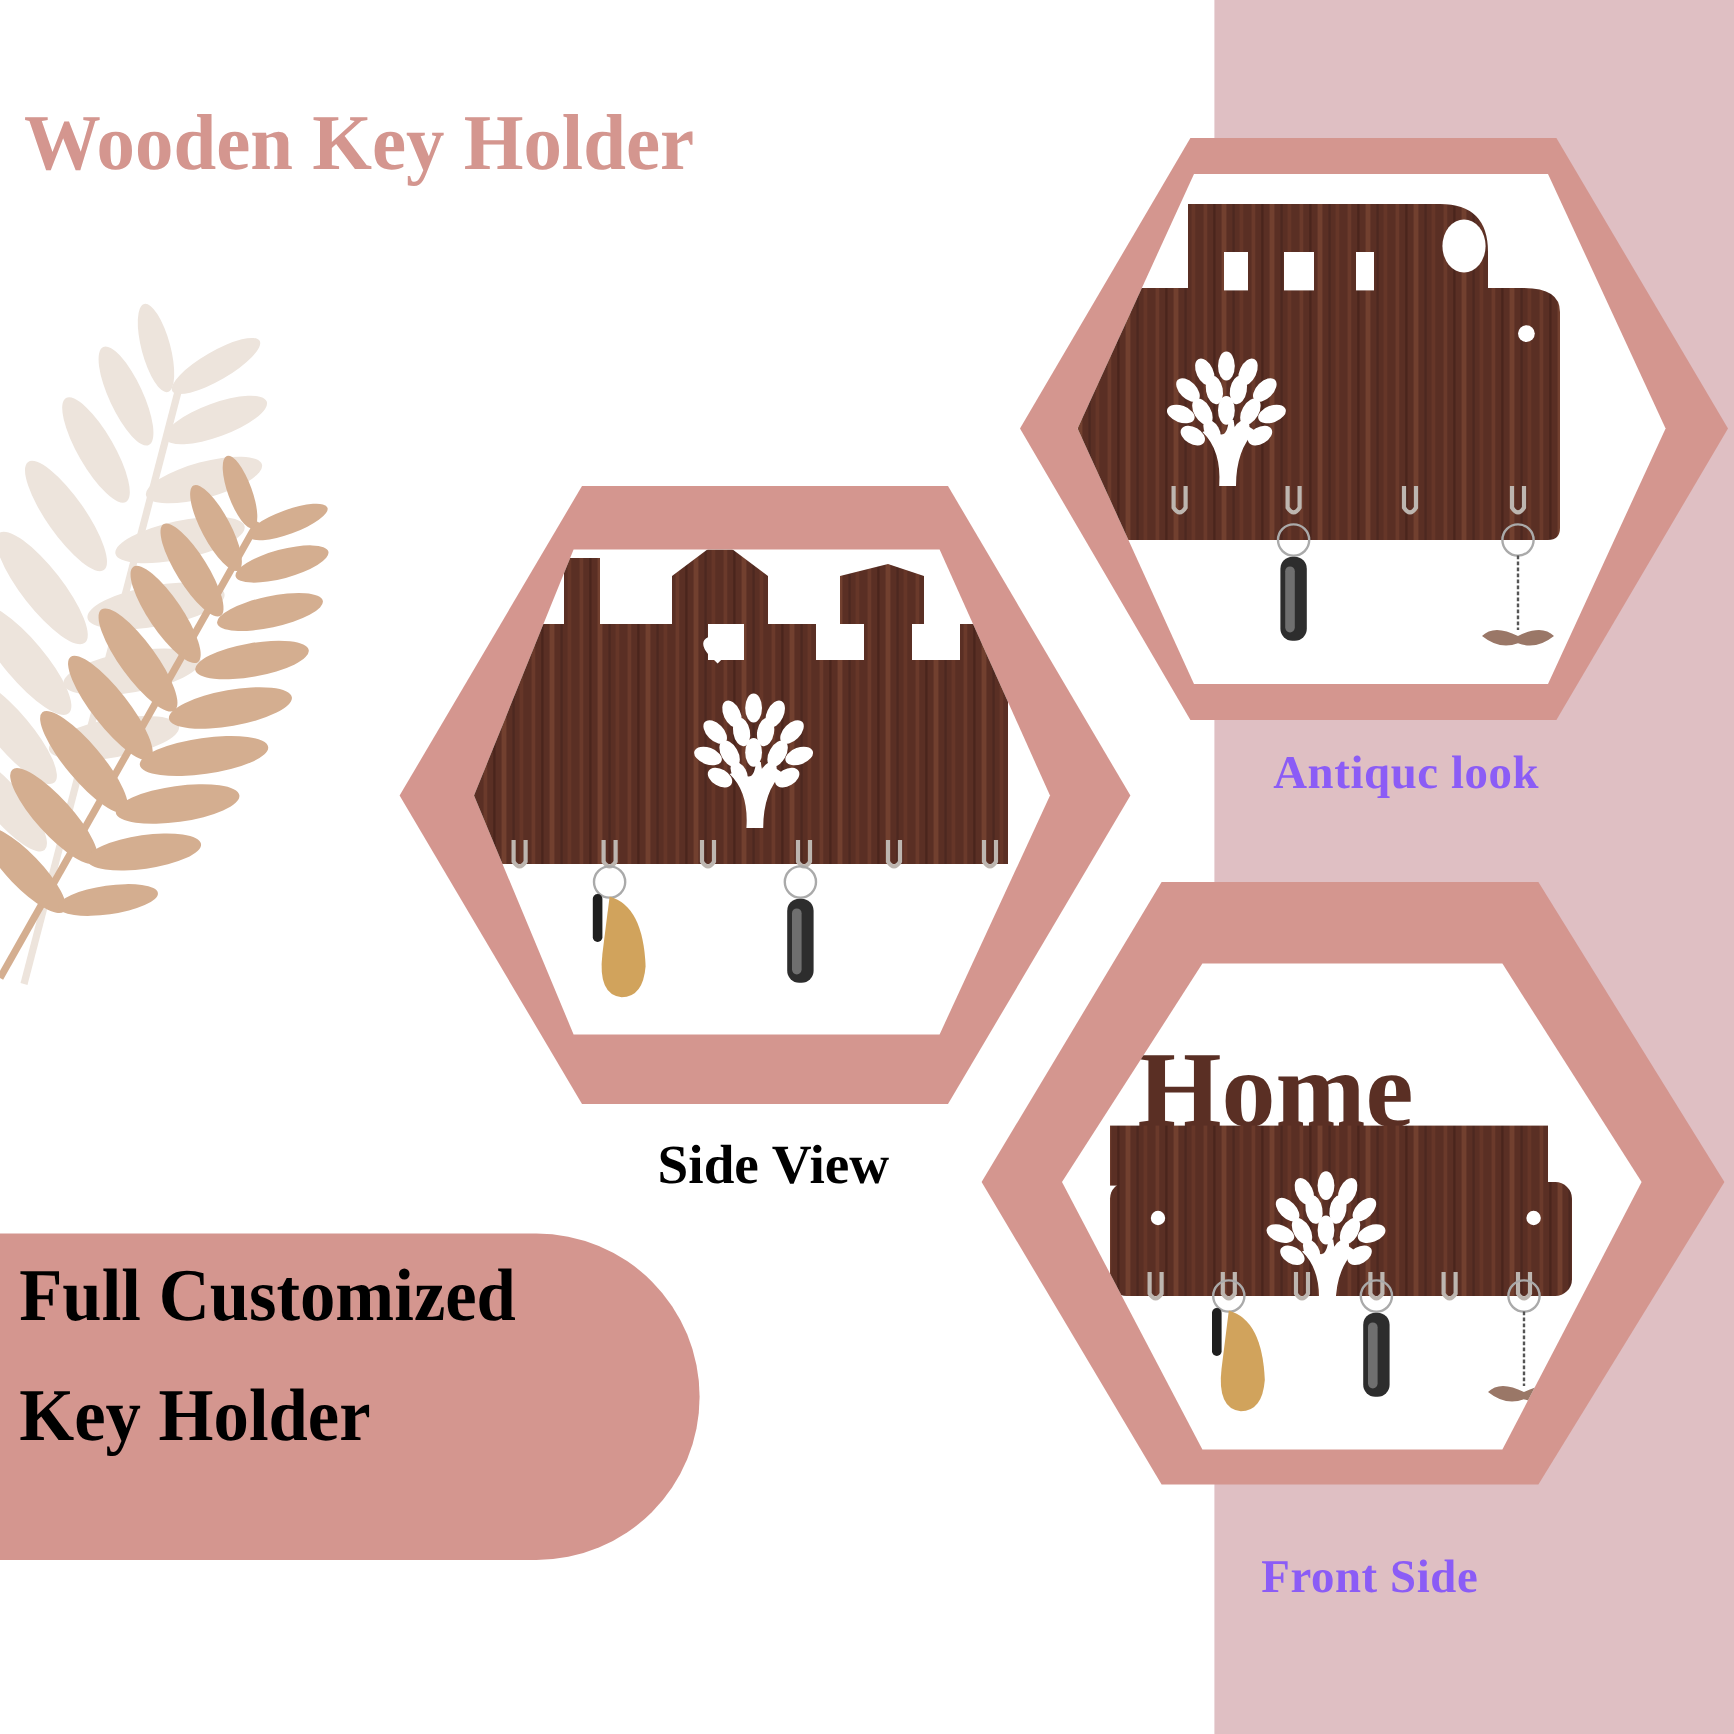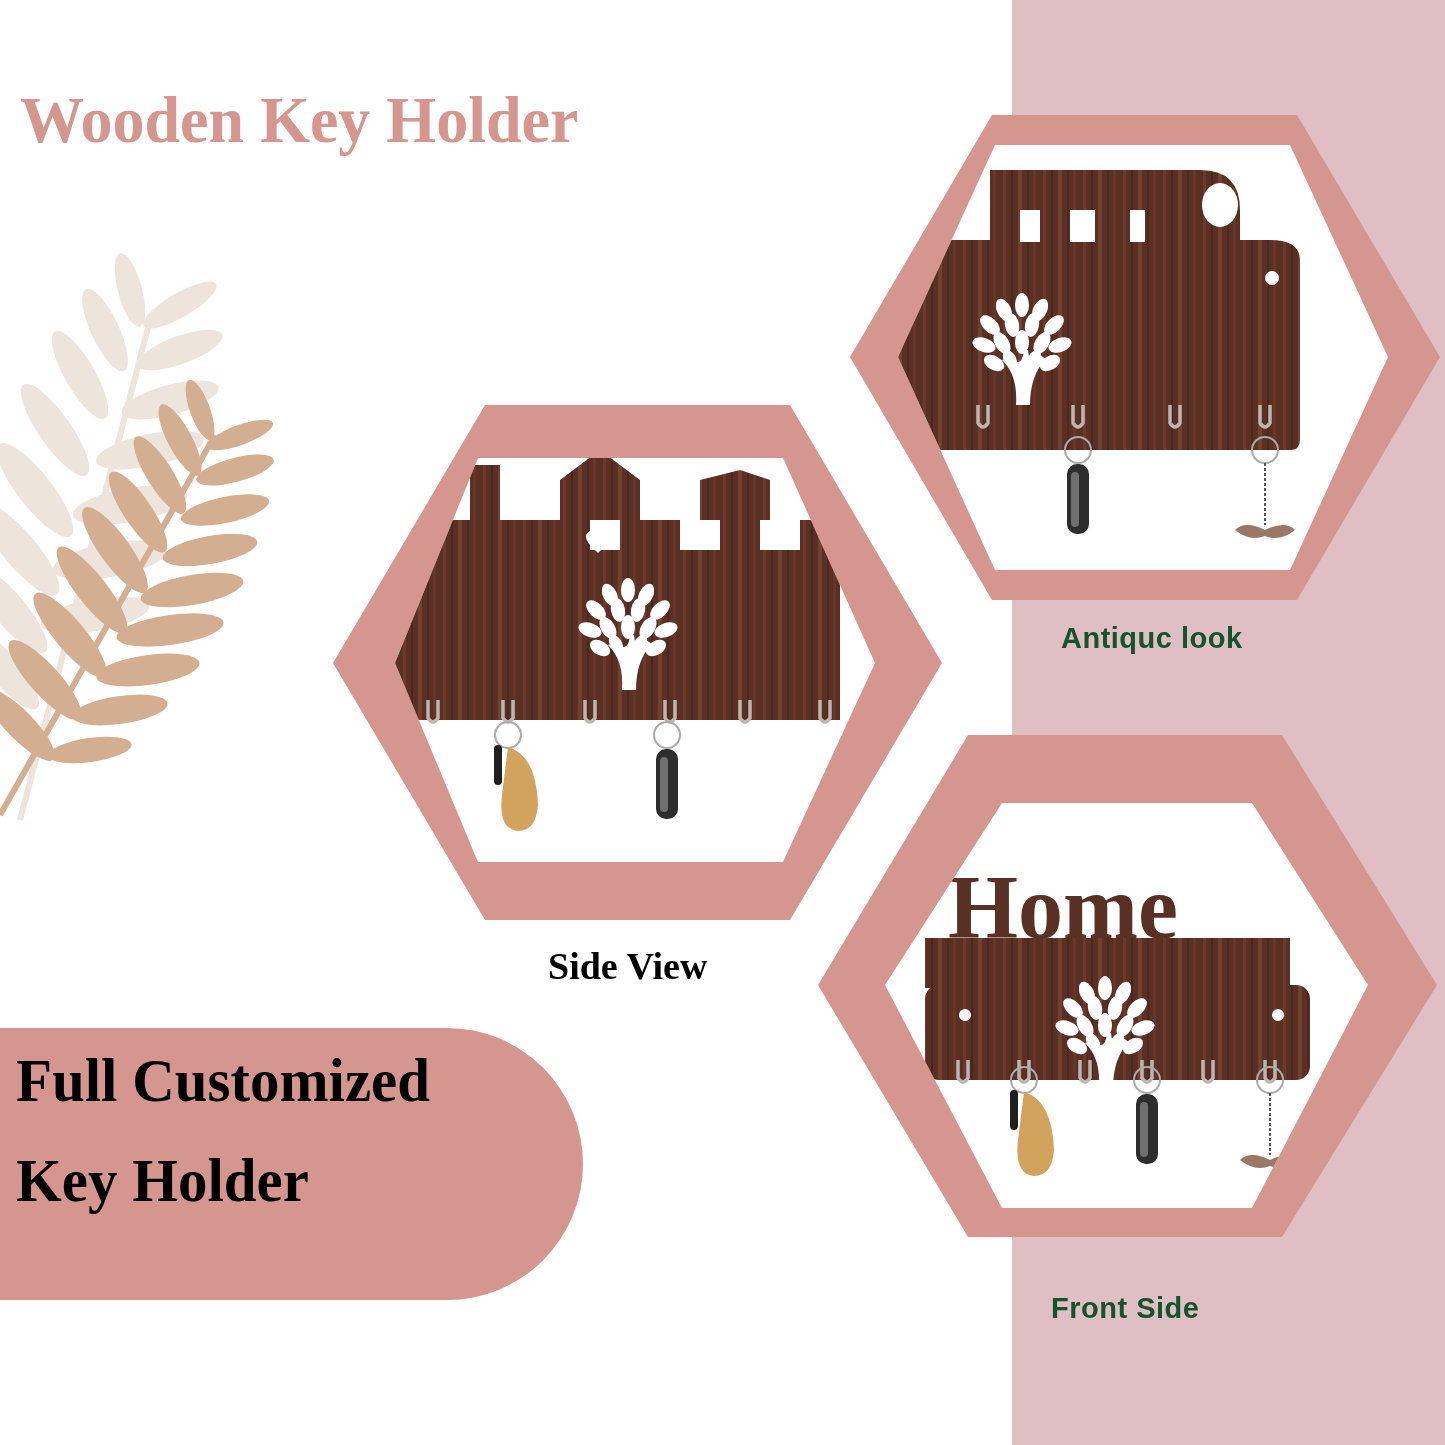--- a/index.html
+++ b/index.html
@@ -3,22 +3,22 @@
 <meta charset="utf-8">
 <style>
   html,body{margin:0;padding:0;background:#ffffff;}
   .canvas{position:relative;width:1445px;height:1445px;overflow:hidden;background:#ffffff;font-family:"Liberation Serif",serif;padding-left:16px;}
   .right-panel{position:absolute;left:1012px;top:0;width:433px;height:1445px;background:#dfbfc3;}
   .title{position:absolute;left:20px;top:82px;font-family:"Liberation Serif",serif;font-weight:bold;font-size:66px;color:#d4968f;letter-spacing:0px;white-space:nowrap;transform:scaleX(0.97);transform-origin:left top;}
   .leaves{position:absolute;left:0;top:250px;width:290px;height:580px;}
   .banner{position:absolute;left:0;top:1028px;width:583px;height:272px;background:#d4968f;border-radius:0 140px 140px 0;}
   .banner-text{position:absolute;left:16px;top:1030px;font-family:"Liberation Serif",serif;font-weight:bold;font-size:62px;line-height:100px;color:#000;white-space:nowrap;transform:scaleX(0.95);transform-origin:left top;}
   .hex{position:absolute;}
-  .caption-serif{position:absolute;font-family:"Liberation Serif",serif;font-weight:bold;font-size:38px;color:#000;white-space:nowrap;}
-  .caption-sans{position:absolute;font-family:Liberation Sans, sans-serif;font-weight:bold;font-size:29px;color:#14532d;white-space:nowrap;letter-spacing:0.5px;}
+  .caption-serif{position:absolute;font-family:"Liberation Serif",serif;font-weight:bold;font-size:46px;color:#000;white-space:nowrap;}
+  .caption-sans{position:absolute;font-family:Liberation Serif, serif;font-weight:bold;font-size:39px;color:#8b5cf6;white-space:nowrap;letter-spacing:0.5px;}
 </style>
 </head>
 <body>
 
 <div class="canvas">
 
   <div class="right-panel"></div>
 
   <div class="title">Wooden Key Holder</div>
 

